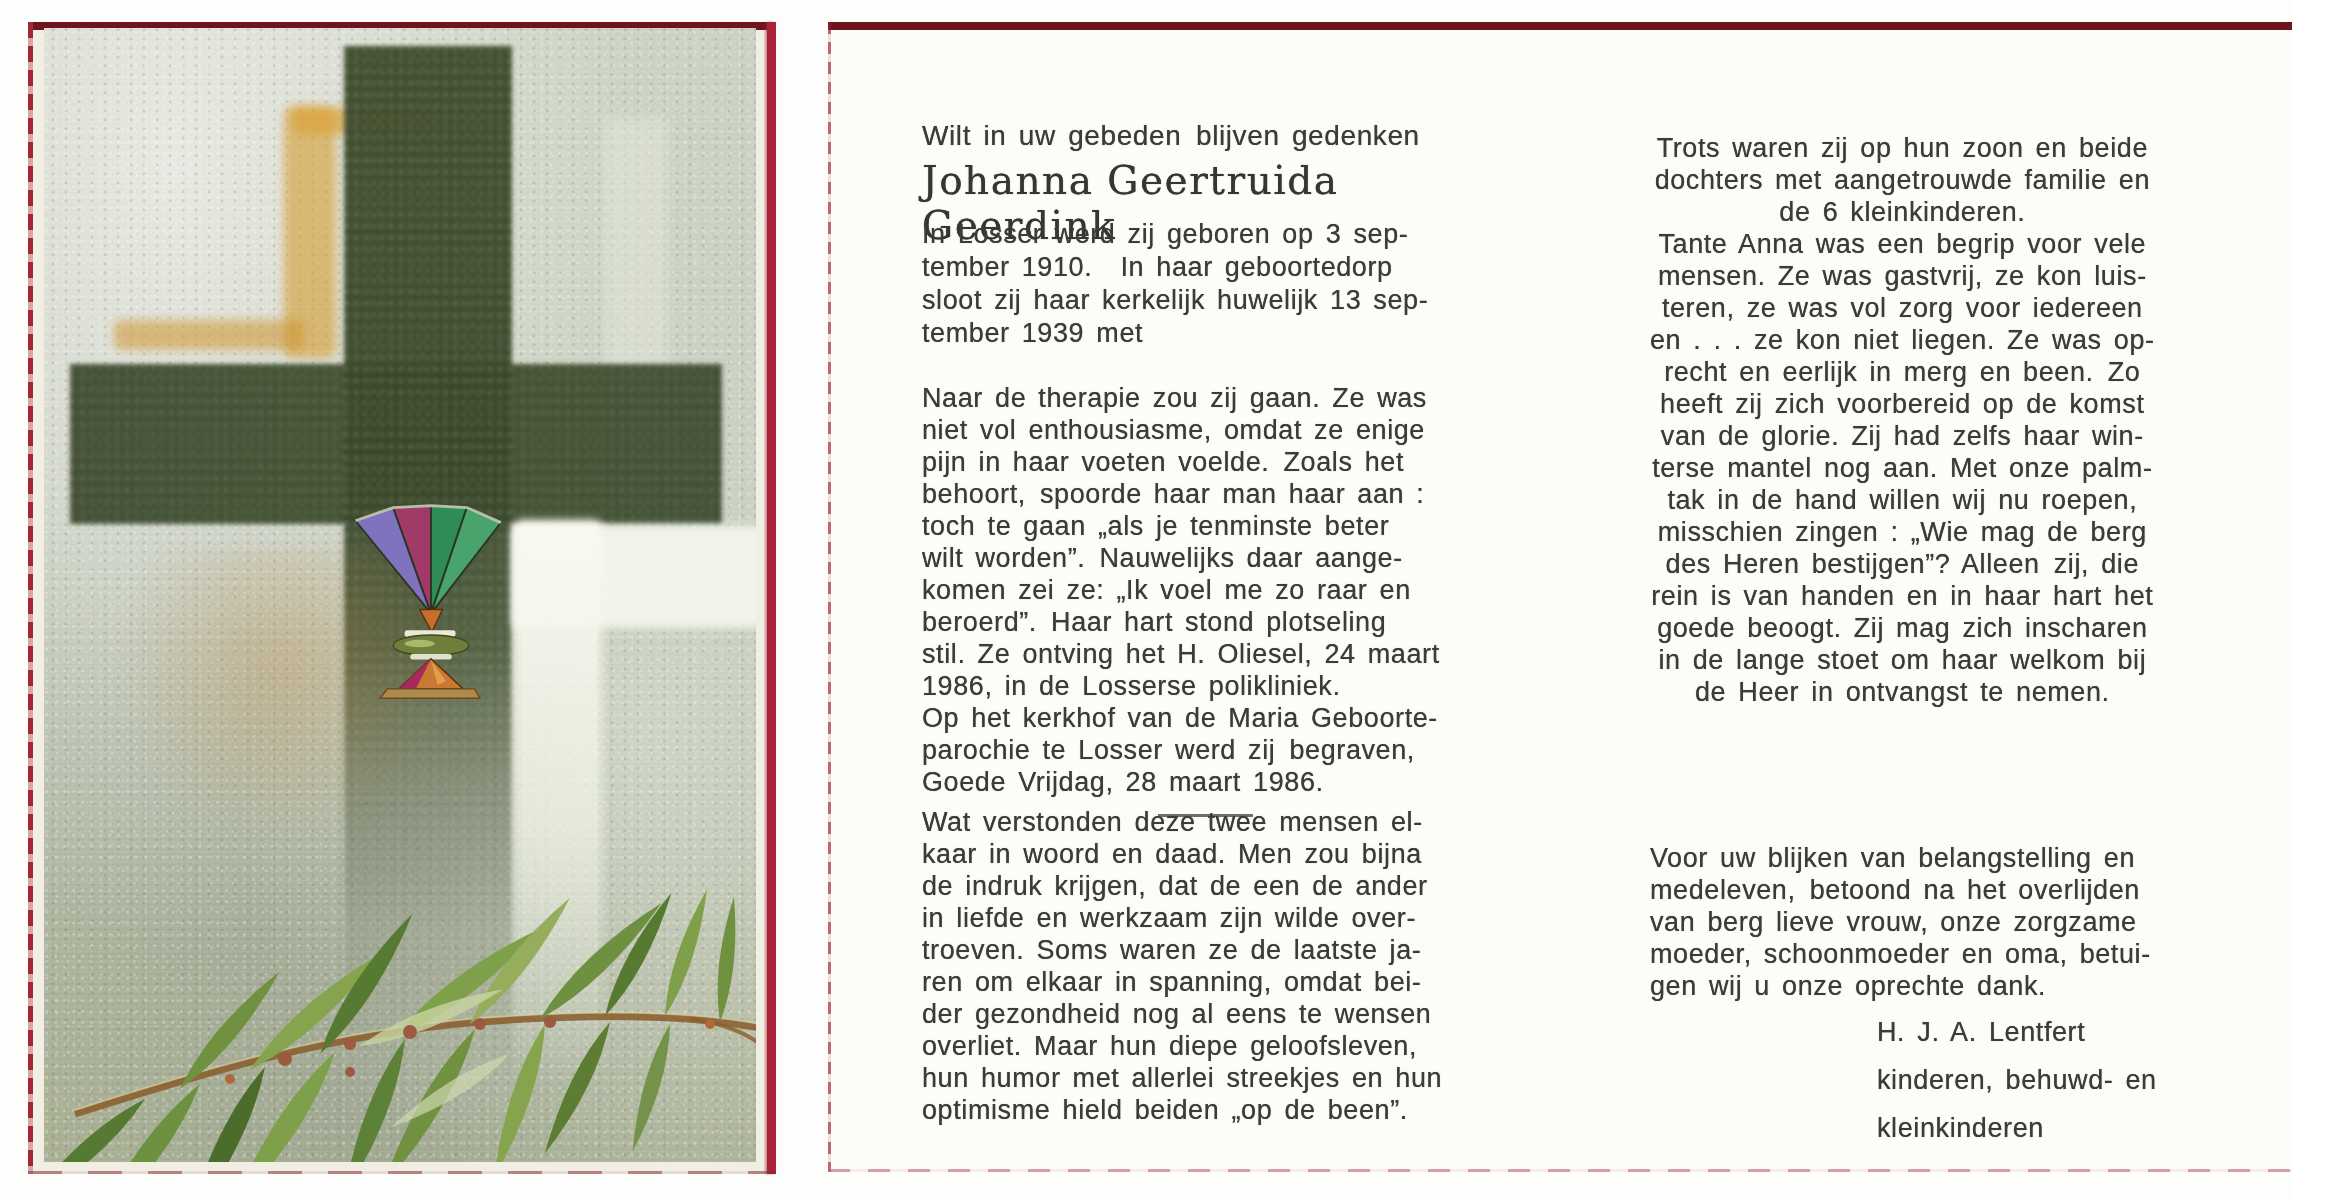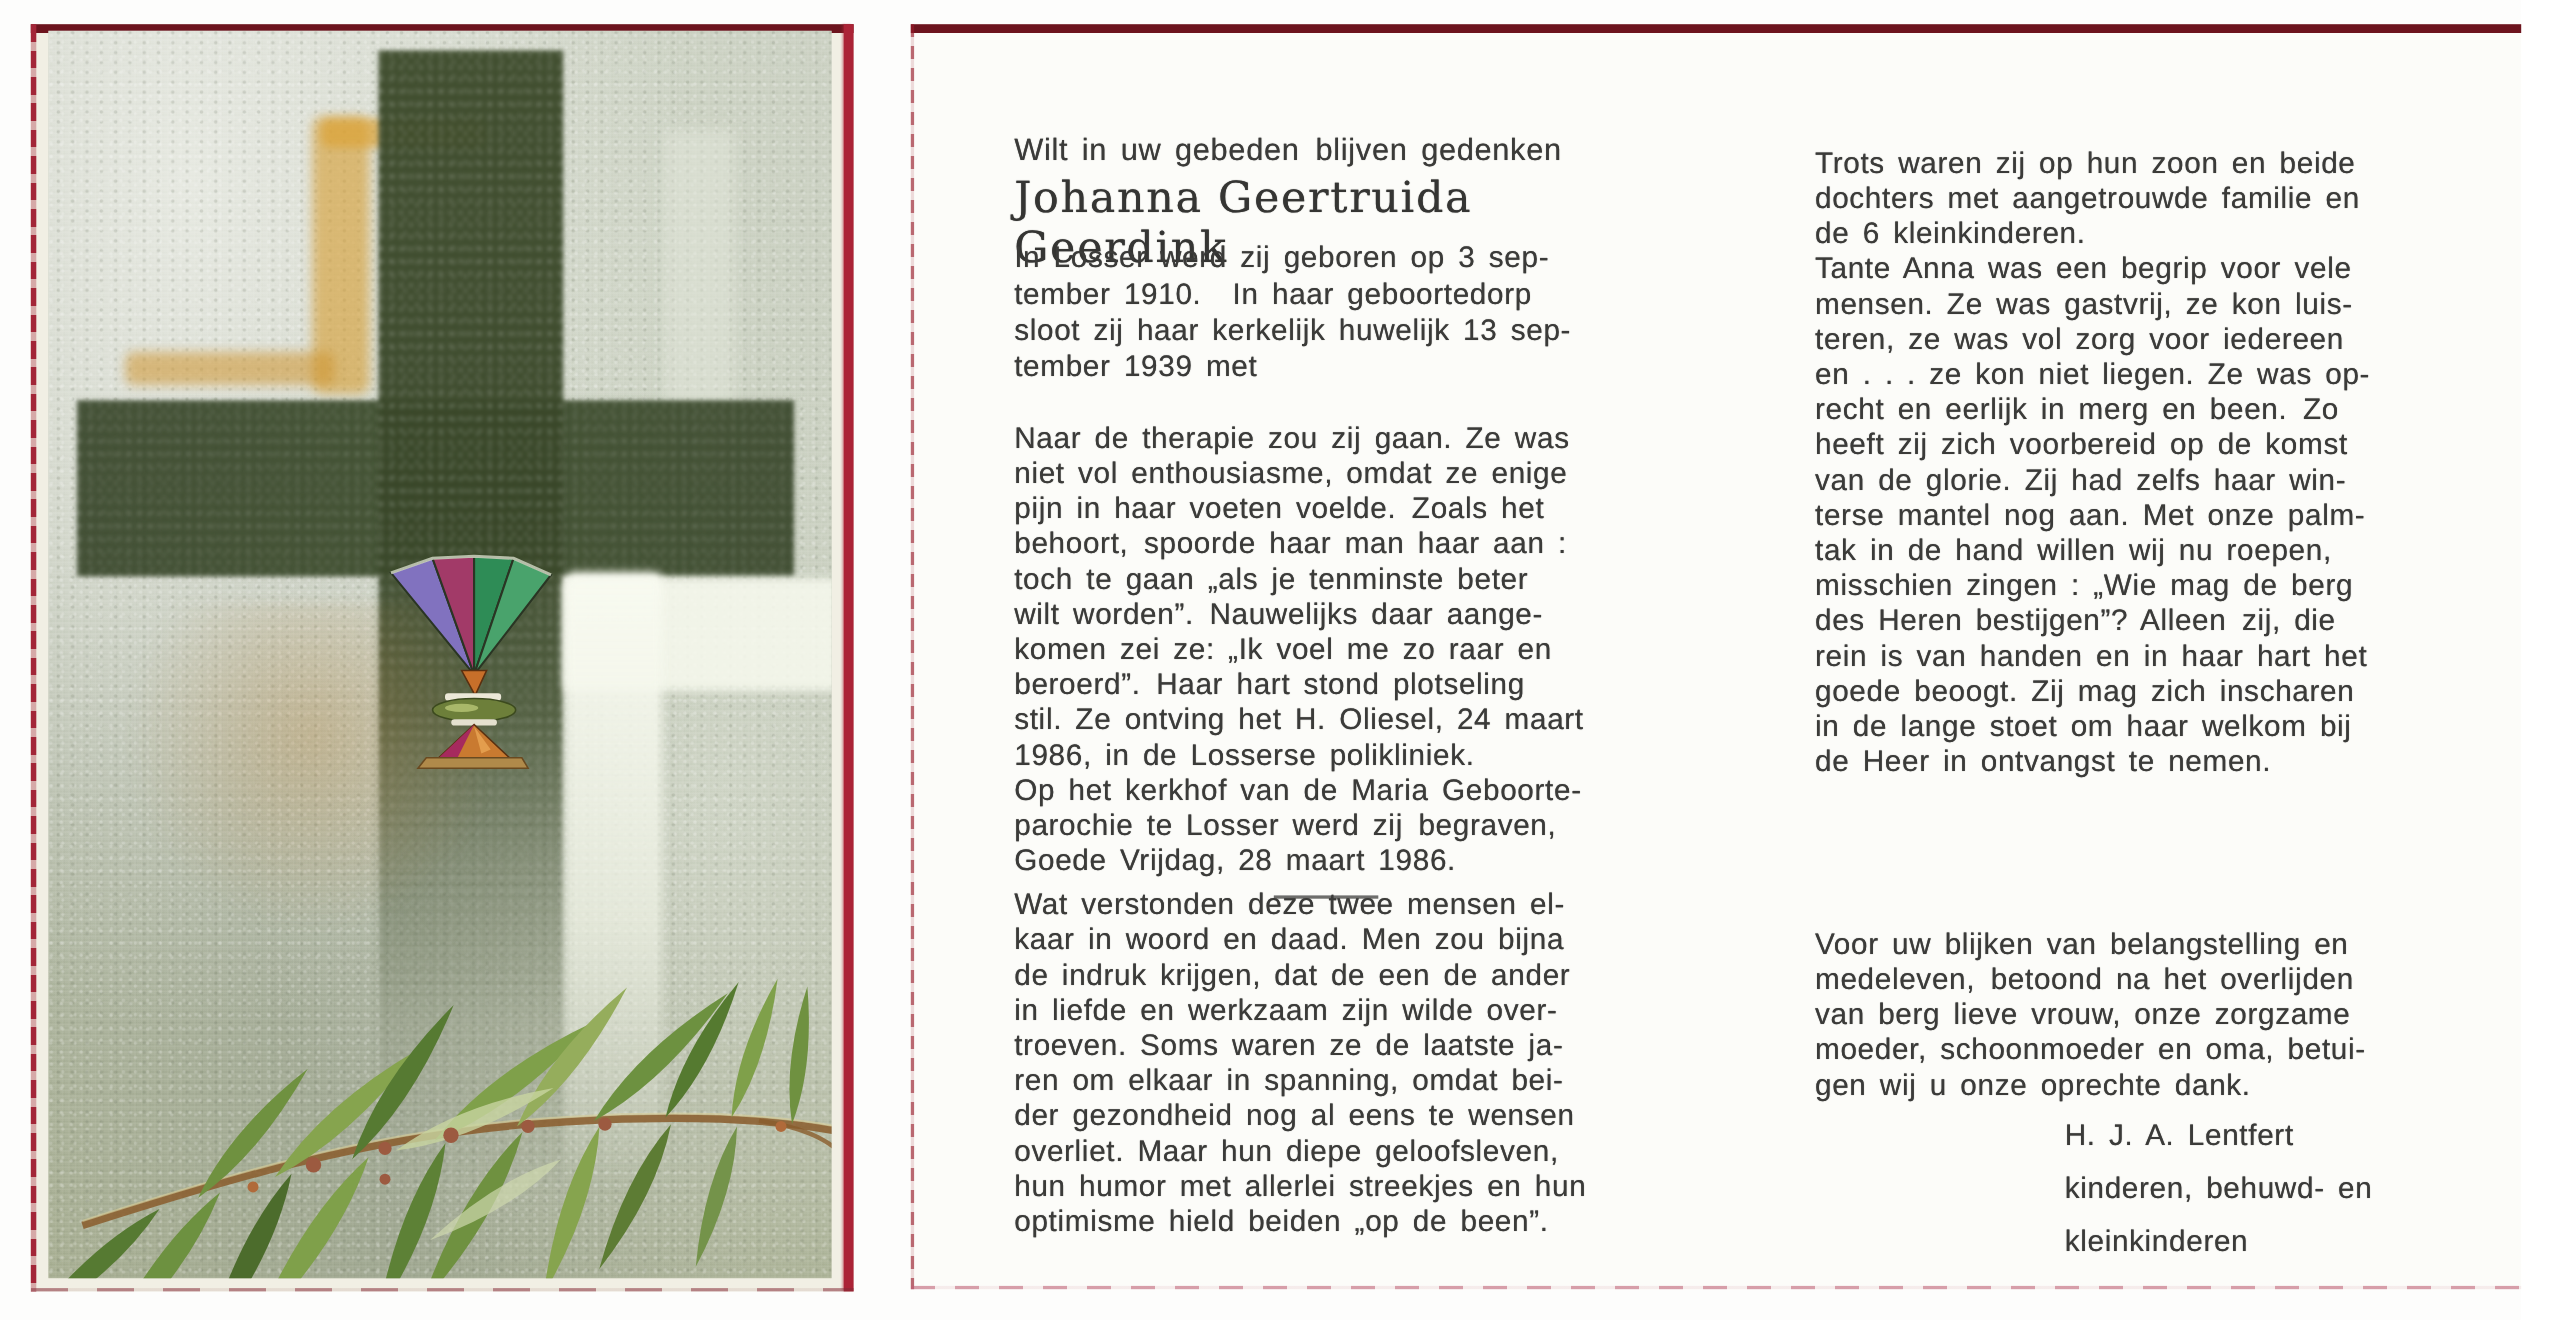--- a/index.html
+++ b/index.html
@@ -201,21 +201,21 @@
 in liefde en werkzaam zijn wilde over-
 troeven. Soms waren ze de laatste ja-
 ren om elkaar in spanning, omdat bei-
 der gezondheid nog al eens te wensen
 overliet. Maar hun diepe geloofsleven,
 hun humor met allerlei streekjes en hun
 optimisme hield beiden „op de been”.</p>
     </div>
 
     <div class="col" style="left:822px;top:0;height:100%;">
-      <p class="para" style="left:0;top:110px;">Trots waren zij op hun zoon en beide
+      <p class="para" style="left:0;top:110px;text-align:center;">Trots waren zij op hun zoon en beide
 dochters met aangetrouwde familie en
 de 6 kleinkinderen.
 Tante Anna was een begrip voor vele
 mensen. Ze was gastvrij, ze kon luis-
 teren, ze was vol zorg voor iedereen
 en . . . ze kon niet liegen. Ze was op-
 recht en eerlijk in merg en been. Zo
 heeft zij zich voorbereid op de komst
 van de glorie. Zij had zelfs haar win-
 terse mantel nog aan. Met onze palm-

